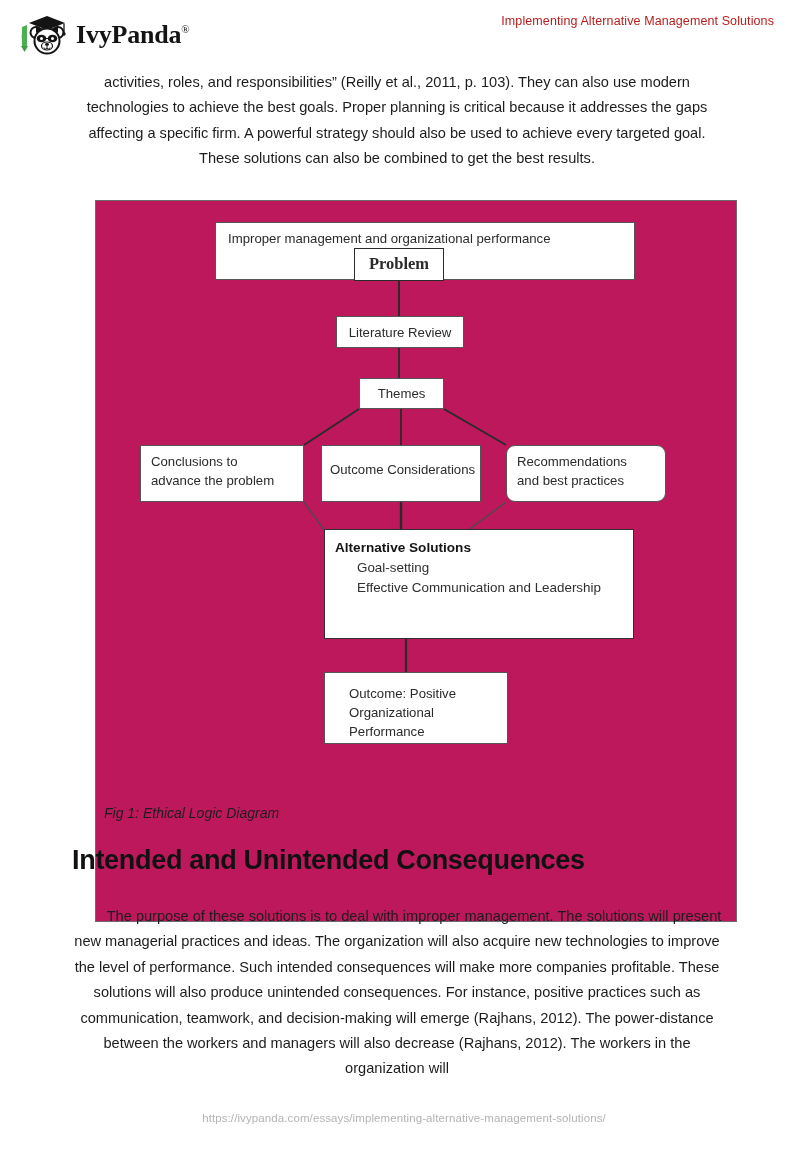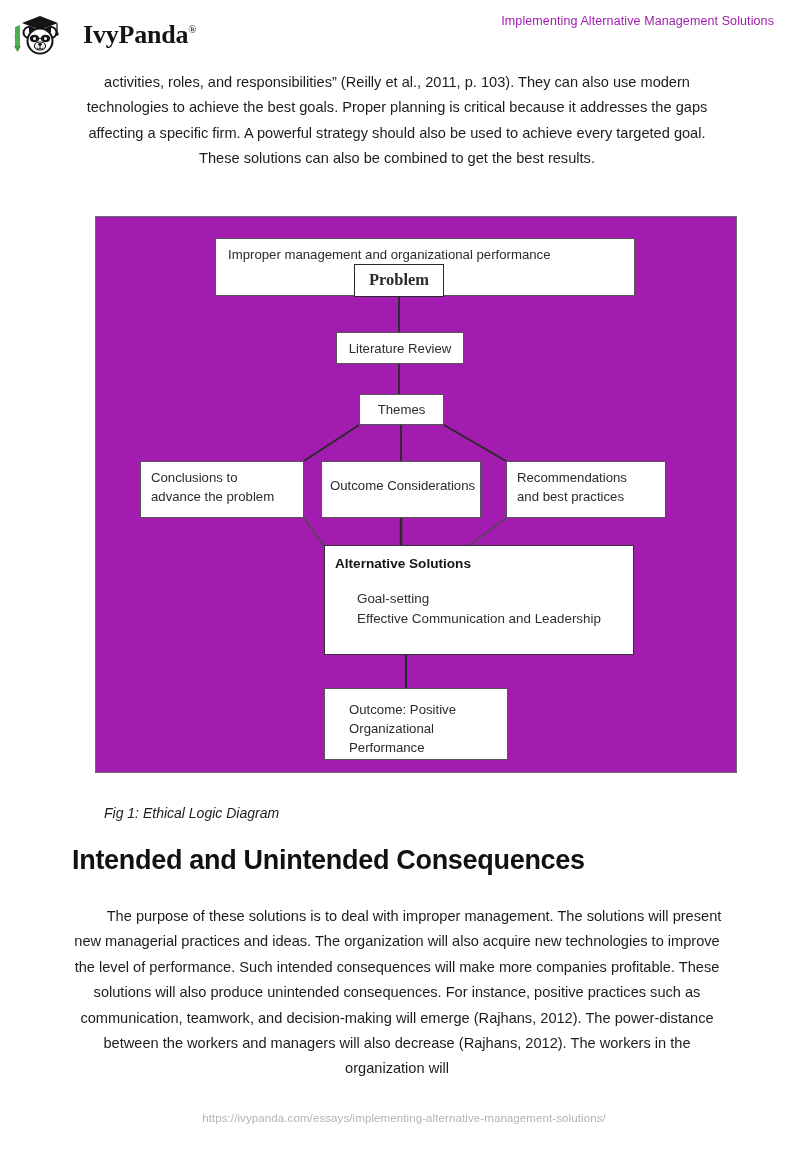--- a/index.html
+++ b/index.html
@@ -20,25 +20,25 @@
 
   
   .page-header {
     position: absolute;
     top: 0; left: 0;
     width: 800px;
     height: 62px;
   }
   .brand {
     position: absolute;
-    left: 7px;
+    left: 14px;
     top: 10px;
     display: flex;
     align-items: center;
-    gap: 20px;
+    gap: 6px;
   }
   .brand-mark { width: 56px; height: 50px; display: block; }
   .brand-name {
     font-family: "Liberation Serif", serif;
     font-weight: bold;
     font-size: 26px;
     letter-spacing: -0.2px;
     color: #141414;
     position: relative;
     line-height: 1;
@@ -46,21 +46,21 @@
   .brand-name .reg {
     font-size: 11px;
     vertical-align: super;
     font-weight: normal;
   }
   .header-title {
     position: absolute;
     right: 26px;
     top: 14px;
     font-size: 12.5px;
-    color: #a21caf;
+    color: #b91c1c;
     letter-spacing: 0.1px;
     white-space: nowrap;
   }
 
   
   .content {
     position: absolute;
     left: 72px;
     top: 70px;
     width: 650px;
@@ -71,25 +71,25 @@
     line-height: 25.4px;
     color: #1c1c1c;
     text-align: center;
   }
   p.para.indent { text-indent: 34px; }
 
   
   .figure-frame {
     position: absolute;
     left: 95px;
-    top: 216px;
+    top: 200px;
     width: 642px;
-    height: 557px;
+    height: 722px;
     border: 1.4px solid #6b6b6b;
-    background: #a21caf;
+    background: #be185d;
   }
   .dbox {
     position: absolute;
     border: 1.4px solid #555;
     background: #fff;
     font-size: 13.2px;
     line-height: 19px;
     color: #2b2b2b;
     z-index: 3;
   }
@@ -116,30 +116,30 @@
     border: 1.5px solid #2a2a2a;
   }
   #box-problem .inner { padding: 5px 0 0 0; }
   #box-litreview { left: 240px; top: 115px; width: 128px; height: 32px; text-align: center; }
   #box-litreview .inner { padding: 6px 0 0 0; }
   #box-themes { left: 263px; top: 177px; width: 85px; height: 31px; text-align: center; }
   #box-themes .inner { padding: 5px 0 0 0; }
   #box-conclusions { left: 44px;  top: 244px; width: 164px; height: 57px; }
   #box-ethical     { left: 225px; top: 244px; width: 160px; height: 57px; }
   #box-ethical .inner { padding: 14px 0 0 8px; }
-  #box-recommend   { left: 410px; top: 244px; width: 160px; height: 57px; }
+  #box-recommend   { left: 410px; top: 244px; width: 160px; height: 57px; border-radius: 9px; }
   #box-solutions {
     left: 228px; top: 328px; width: 310px; height: 110px;
     border: 1.5px solid #2f2f2f;
   }
   #box-solutions .inner { padding: 8px 0 0 10px; }
   #box-outcome { left: 228px; top: 471px; width: 184px; height: 72px; }
   #box-outcome .inner { padding: 11px 0 0 24px; }
 
-  .sol-title { font-weight: bold; font-size: 13.6px; color: #141414; margin-bottom: 16px; }
+  .sol-title { font-weight: bold; font-size: 13.6px; color: #141414; margin-bottom: 1px; }
   .sol-list { padding-left: 22px; }
   .sol-list div { font-size: 13.4px; line-height: 19.5px; color: #2f2f2f; }
 
   
   .fig-caption {
     position: absolute;
     left: 104px;
     top: 805px;
     font-size: 14px;
     font-style: italic;

